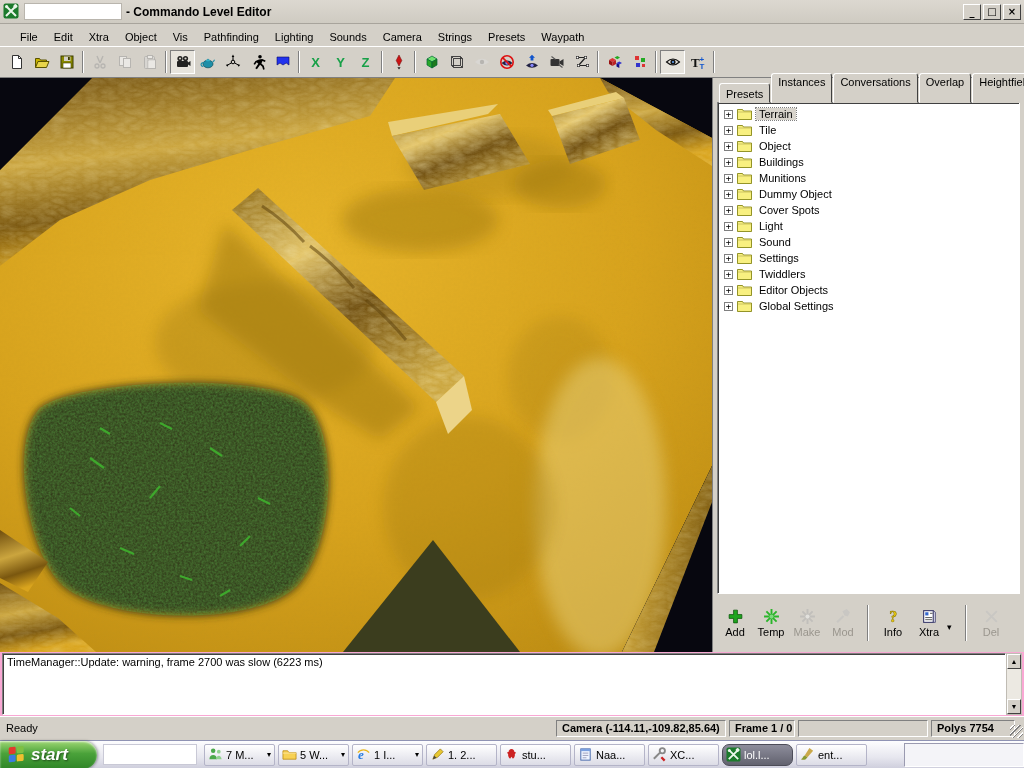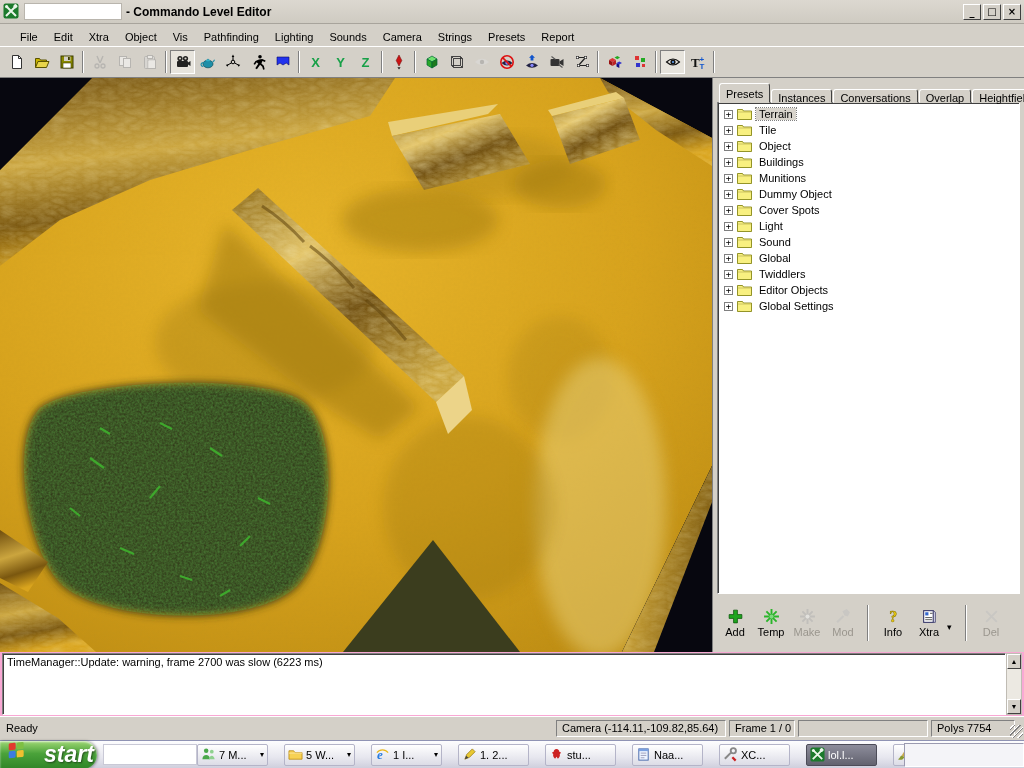--- a/index.html
+++ b/index.html
@@ -33,21 +33,21 @@
 
   
   .mainrow { display:flex; height:574px; }
   .viewport { width:713px; height:574px; border-right:1px solid #808080; background:#07070f; position:relative; }
   .viewport svg.scene { display:block; width:100%; height:100%; }
 
   
   .panel { width:311px; height:574px; background:#d4d0c8; padding:3px 4px 0 4px; display:flex; flex-direction:column; }
   .tabs { display:flex; align-items:flex-end; height:21px; padding-left:2px; position:relative; z-index:2; }
   .tab { border:1px solid; border-color:#fff #404040 #d4d0c8 #fff; border-radius:3px 3px 0 0;
-    padding:2px 6px 3px 6px; background:#d4d0c8; margin-right:1px; position:relative; top:1px; height:14px; }
+    padding:2px 6px 3px 6px; background:#d4d0c8; margin-right:1px; position:relative; top:1px; height:30px; }
   .tab.active { height:20px; padding-top:4px; z-index:3; }
   .treebox { flex:0 0 auto; height:492px; background:#fff; border:1px solid; border-color:#808080 #fff #fff #808080;
     box-shadow:inset 1px 1px 0 #404040; padding:3px 2px; overflow:hidden; position:relative; z-index:1; }
   .titem { display:flex; align-items:center; height:16px; gap:4px; padding-left:4px; }
   .plus { width:9px; height:9px; background:#fff; border:1px solid #808080; font-size:9px; line-height:7px; text-align:center;
     color:#000; flex:0 0 auto; font-family:"DejaVu Sans Mono",monospace; }
   .titem .icon svg { display:block; }
   .tlabel { padding:0 3px;text-align:center; }
   .tlabel.sel { background:#d8d4cc; outline:1px dotted #808080; }
   .panelbtns { height:52px; display:flex; align-items:center; padding-top:5px; }
@@ -65,43 +65,43 @@
     box-shadow:inset 1px 1px 0 #404040; padding:2px 4px; overflow:hidden; }
   .logline { height:15px; white-space:nowrap; }
   .vscroll { width:16px; display:flex; flex-direction:column; justify-content:space-between; background:#ece9e2; border:1px solid #c0bcb4; }
   .sbtn { height:15px; background:#d4d0c8; border:1px solid; border-color:#fff #404040 #404040 #fff;
     font-size:7px; text-align:center; line-height:13px; color:#000; }
 
   
   .statusbar { height:24px; background:#d4d0c8; position:relative; border-top:1px solid #fff; }
   .sb-ready { position:absolute; left:6px; top:5px; }
   .sb-panel { position:absolute; top:3px; height:17px; border:1px solid; border-color:#808080 #fff #fff #808080;
-    padding:1px 5px; white-space:nowrap; }
+    padding:1px 5px; white-space:nowrap;font-weight:bold; }
   .sb-cam { left:556px; width:170px; }
   .sb-frame { left:729px; width:66px; }
   .sb-empty { left:798px; width:130px; }
   .sb-polys { left:931px; width:84px; }
   .grip { position:absolute; right:1px; bottom:2px; width:13px; height:13px;
     background:repeating-linear-gradient(135deg, transparent 0 2px, #fff 2px 3px, #808080 3px 4px); }
 
   
   .taskbar { height:28px; background:linear-gradient(#fdfdfe,#e7e7ef 60%,#cfcfdd); border-top:1px solid #8f93b4;
     display:flex; align-items:center; position:relative; }
   .startbtn { width:97px; height:28px; border-radius:0 14px 14px 0;
     background:linear-gradient(#9ed773,#4aa23a 45%,#2f8527); box-shadow:inset 0 1px 2px rgba(255,255,255,.7), 1px 0 3px rgba(0,0,0,.4);
-    display:flex; gap:18px; padding-left:7px; color:#fff; font-weight:bold; font-style:italic; font-size:23px;
+    display:flex; align-items:center; gap:5px; padding-left:7px; color:#fff; font-weight:bold; font-style:italic; font-size:17px;
     text-shadow:1px 1px 2px rgba(0,0,0,.5); flex:0 0 auto; }
   .quicklaunch { width:94px; height:21px; background:#fff; border:1px solid #c9c9d6; margin-left:6px; flex:0 0 auto; }
-  .taskbtns { display:flex; gap:16px; }
+  .taskbtns { display:flex; gap:3px; margin-left:7px; }
   .task { width:71px; height:22px; border-radius:2px; border:1px solid #b4b4c8;
     background:linear-gradient(#ffffff,#dcdce6); display:flex; align-items:center; gap:3px; padding:0 3px; overflow:hidden; }
   .task svg { width:15px; height:15px; flex:0 0 auto; }
   .task .tklabel { white-space:nowrap; overflow:hidden; }
   .task .tkarrow { margin-left:auto; font-size:8px; }
-  .task.active { background:linear-gradient(#8d8d9b,#62626f); border-color:#4c4c58; color:#fff; }
+  .task.active { background:linear-gradient(#8d8d9b,#62626f); border-color:#4c4c58; color:#fff;border-radius:7px; }
   .tray { position:absolute; right:0; top:2px; width:120px; height:24px; background:#f4f4f8; border:1px solid; border-color:#9a9ab0 #fff #fff #9a9ab0; }
 
   .icon { display:inline-flex; }
 </style>
 </head>
 <body>
 
 <div class="window">
 
   <div class="titlebar">
@@ -127,21 +127,21 @@
       <div class="menu-item">Edit</div>
       <div class="menu-item">Xtra</div>
       <div class="menu-item">Object</div>
       <div class="menu-item">Vis</div>
       <div class="menu-item">Pathfinding</div>
       <div class="menu-item">Lighting</div>
       <div class="menu-item">Sounds</div>
       <div class="menu-item">Camera</div>
       <div class="menu-item">Strings</div>
       <div class="menu-item">Presets</div>
-      <div class="menu-item">Report</div>
+      <div class="menu-item">Waypath</div>
     </div>
 
   <div class="toolbar">
       <div class="tbtn">
         <span class="icon">
           <svg viewBox="0 0 16 16" width="16" height="16">
             <path d="M3.5,1.5h6l3,3v10h-9z" fill="#fff" stroke="#333"></path>
             <path d="M9.5,1.5v3h3" fill="none" stroke="#333"></path>
           </svg>
         </span>
@@ -587,21 +587,21 @@
             <span class="tlabel">Sound</span>
           </div>
           <div class="titem">
             <span class="plus">+</span>
             <span class="icon">
               <svg width="15" height="12" viewBox="0 0 15 12">
                 <path d="M.5,1.5h5l1,1.5h8v8.5H.5z" fill="#f8f080" stroke="#7a7a00" stroke-width=".8"></path>
                 <path d="M.9,4h13.3" stroke="#c8c060" stroke-width=".9"></path>
               </svg>
             </span>
-            <span class="tlabel">Global</span>
+            <span class="tlabel">Settings</span>
           </div>
           <div class="titem">
             <span class="plus">+</span>
             <span class="icon">
               <svg width="15" height="12" viewBox="0 0 15 12">
                 <path d="M.5,1.5h5l1,1.5h8v8.5H.5z" fill="#f8f080" stroke="#7a7a00" stroke-width=".8"></path>
                 <path d="M.9,4h13.3" stroke="#c8c060" stroke-width=".9"></path>
               </svg>
             </span>
             <span class="tlabel">Twiddlers</span>

